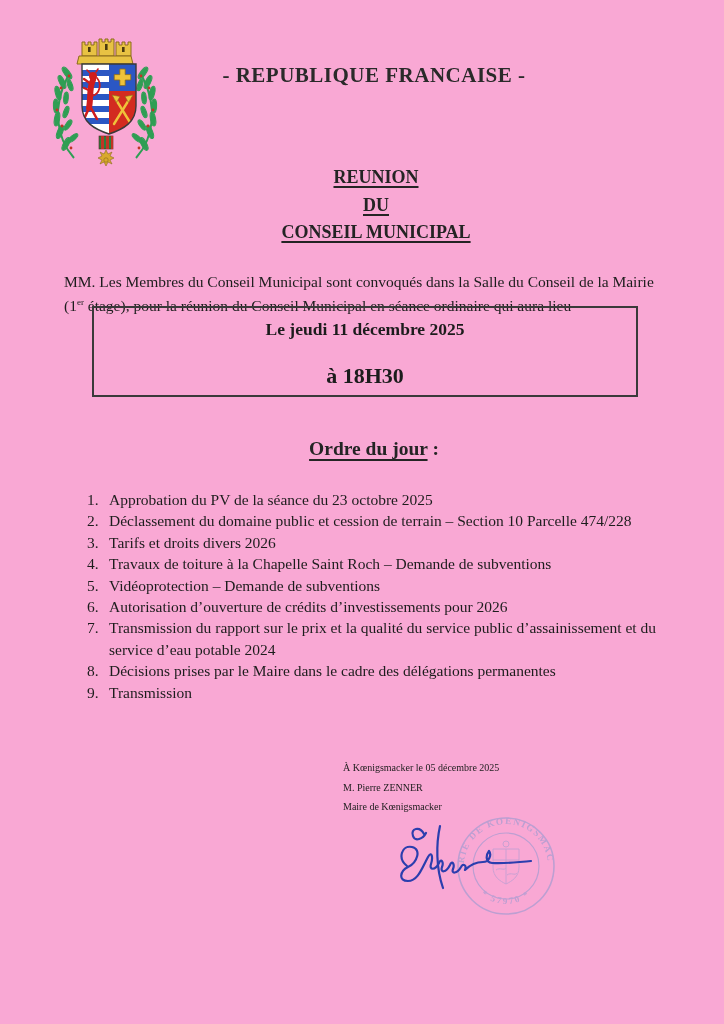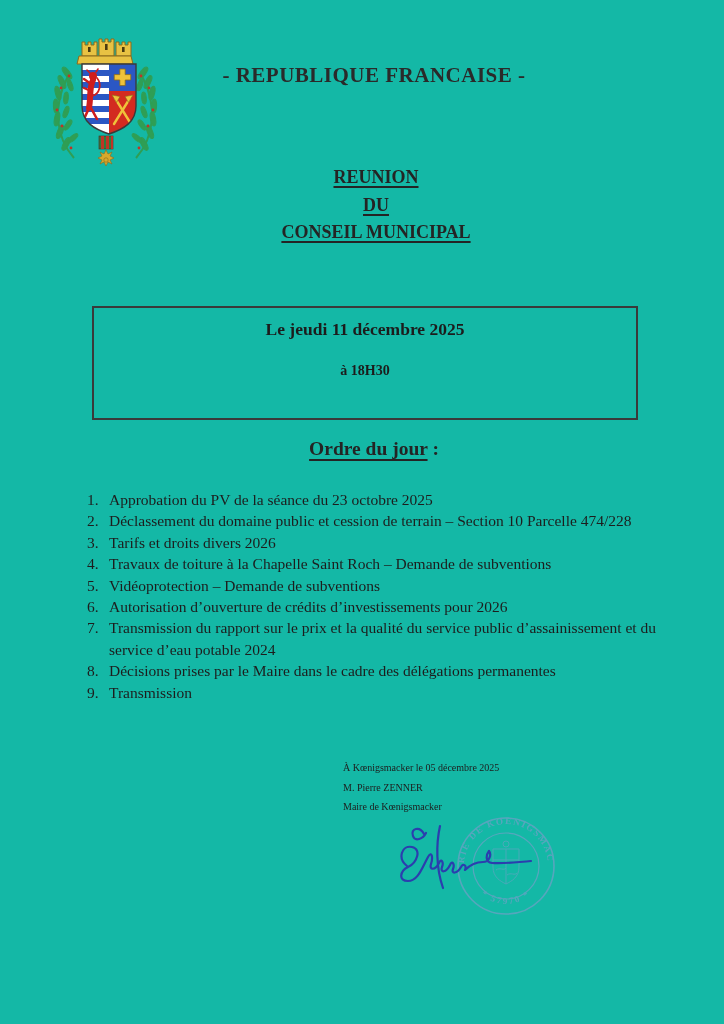--- a/index.html
+++ b/index.html
@@ -1,17 +1,17 @@
 <!DOCTYPE html>
 <html><head>
 <meta charset="utf-8">
 <style>
   html,body{margin:0;padding:0;background:#ffffff;}
   .page{
-    position:relative;width:724px;height:1024px;background:#14b8a6;overflow:hidden;
+    position:relative;width:724px;height:1024px;background:#f9a8d4;overflow:hidden;
     font-family:"Liberation Serif","DejaVu Serif",serif;color:#1d1d1d;text-decoration:underline;
   }
   
   .coa{position:absolute;left:44px;top:26px;width:122px;height:146px;}
   .republique{
     position:absolute;top:63px;left:0;width:724px;text-align:center;transform:translateX(12px);
     font-size:21px;font-weight:bold;letter-spacing:0.5px;color:#2a2a2a;
   }
   
   .doc-title{
@@ -20,25 +20,25 @@
   }
   .doc-title .u{text-decoration:underline;text-decoration-thickness:1.5px;text-underline-offset:3px;text-align:right;}
   
   .intro{
     position:absolute;top:255px;left:64px;width:606px;
     font-size:15.5px;line-height:21px;color:#1d1d1d;
   }
   .intro sup{font-size:9px;vertical-align:6px;}
   
   .meeting-box{
-    position:absolute;left:92px;top:306px;width:546px;height:114px;box-sizing:border-box;
+    position:absolute;left:92px;top:306px;width:546px;height:91px;box-sizing:border-box;
     border:2px solid #3a3a3a;text-align:center;
   }
   .meeting-box .date{margin-top:11px;font-size:17.5px;font-weight:bold;color:#1c1c1c;}
-  .meeting-box .time{margin-top:23px;font-size:14px;font-weight:bold;color:#1c1c1c;}
+  .meeting-box .time{margin-top:23px;font-size:22px;font-weight:bold;color:#1c1c1c;}
   
   .agenda-heading{
     position:absolute;top:438px;left:0;width:724px;text-align:center;transform:translateX(12px);
     font-size:19.5px;font-weight:bold;color:#242424;
   }
   .agenda-heading .u{text-decoration:underline;text-decoration-thickness:1.5px;text-underline-offset:4px;margin-top:12px;}
   .agenda-list{
     position:absolute;top:489px;left:87px;width:600px;
     font-size:15.5px;line-height:21.4px;color:#1d1d1d;
   }
@@ -180,20 +180,21 @@
   </svg>
 
   <div class="republique">- REPUBLIQUE FRANCAISE -</div>
 
   <div class="doc-title">
     <div><span class="u">REUNION</span></div>
     <div><span class="u">DU</span></div>
     <div><span class="u">CONSEIL MUNICIPAL</span></div>
   </div>
 
+  <p class="intro"><span>MM. Les Membres du Conseil Municipal sont convoqués dans la Salle du Conseil de la Mairie (1</span><sup>er</sup><span> étage), pour la réunion du Conseil Municipal en séance ordinaire qui aura lieu</span></p>
 
   <div class="meeting-box">
     <div class="date">Le jeudi 11 décembre 2025</div>
     <div class="time">à 18H30</div>
   </div>
 
   <div class="agenda-heading"><span class="u">Ordre du jour</span><span> :</span></div>
 
   <div class="agenda-list">
     <div class="agenda-item">

